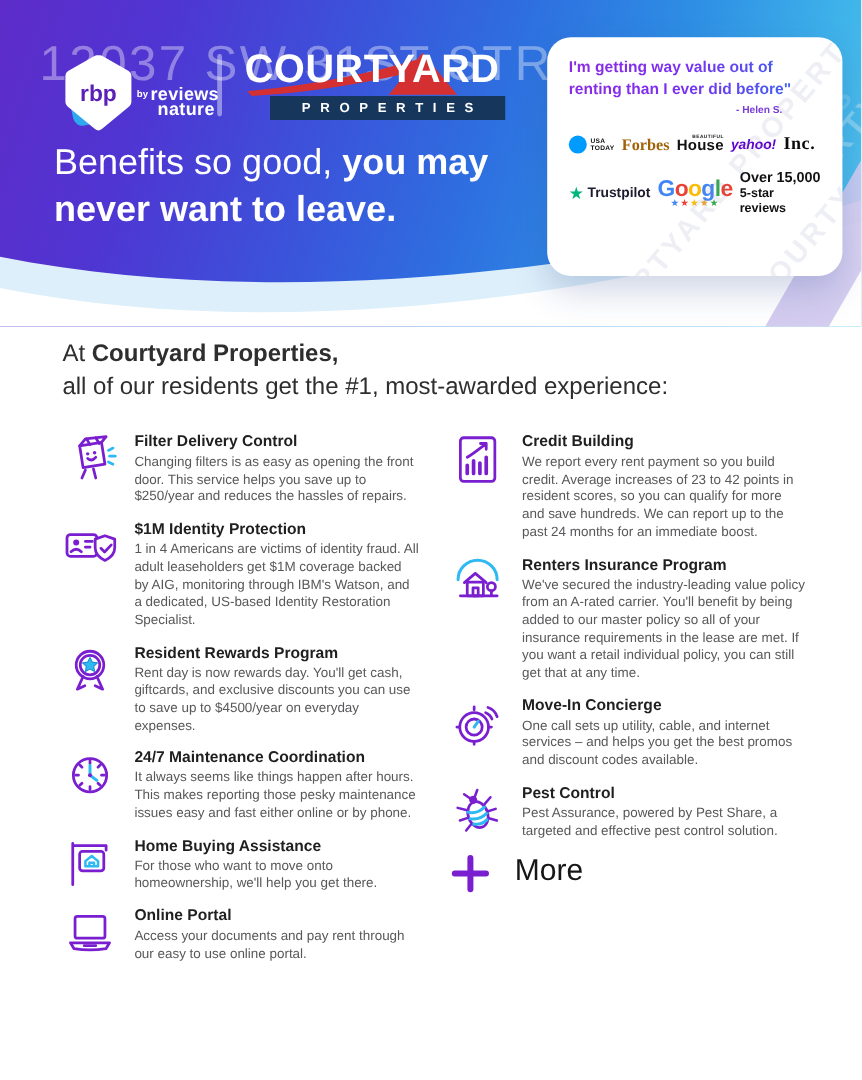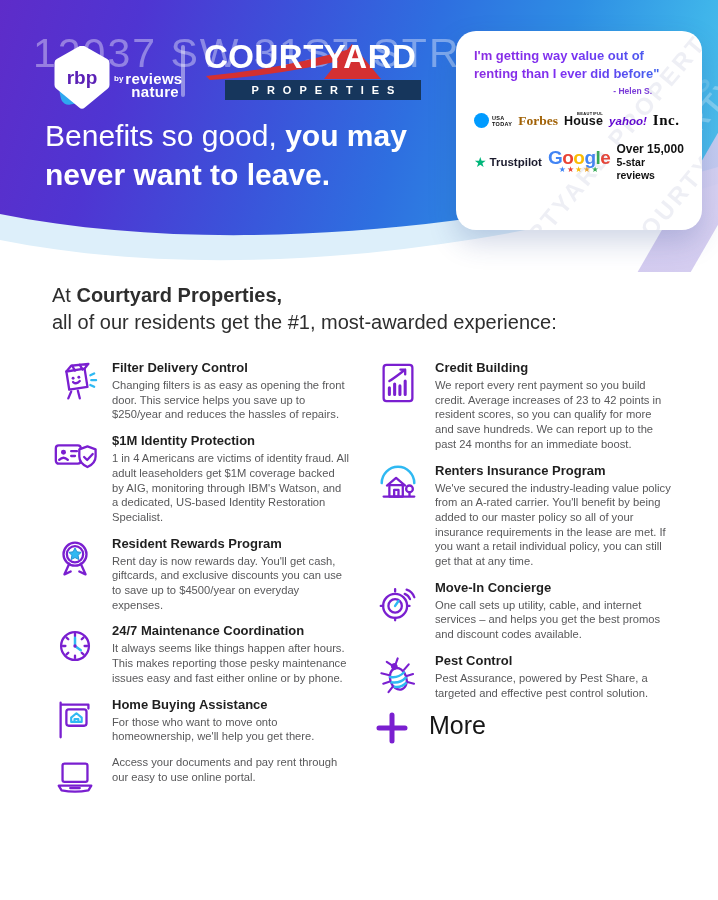--- a/index.html
+++ b/index.html
@@ -290,20 +290,21 @@
 
       <div class="item">
         <svg class="ic" viewBox="0 0 48 48">
           <g fill="none" stroke="#7A1FD0" stroke-width="2.4" stroke-linecap="round" stroke-linejoin="round">
             <rect x="11" y="9" width="26" height="19" rx="2"></rect>
             <path d="M7 32 H41 L38 37 Q24 39.5 10 37 Z"></path>
               <path d="M19 34.5 h10"></path>
           </g>
         </svg>
         <div class="tx">
+          <div class="b-title">Online Portal</div>
           <div class="b-desc">Access your documents and pay rent through our easy to use online portal.</div>
         </div>
       </div>
     </div>
 
     <div class="col right">
 
       <div class="item">
         <svg class="ic" viewBox="0 0 48 48">
           <g fill="none" stroke="#7A1FD0" stroke-width="2.4" stroke-linecap="round" stroke-linejoin="round">

